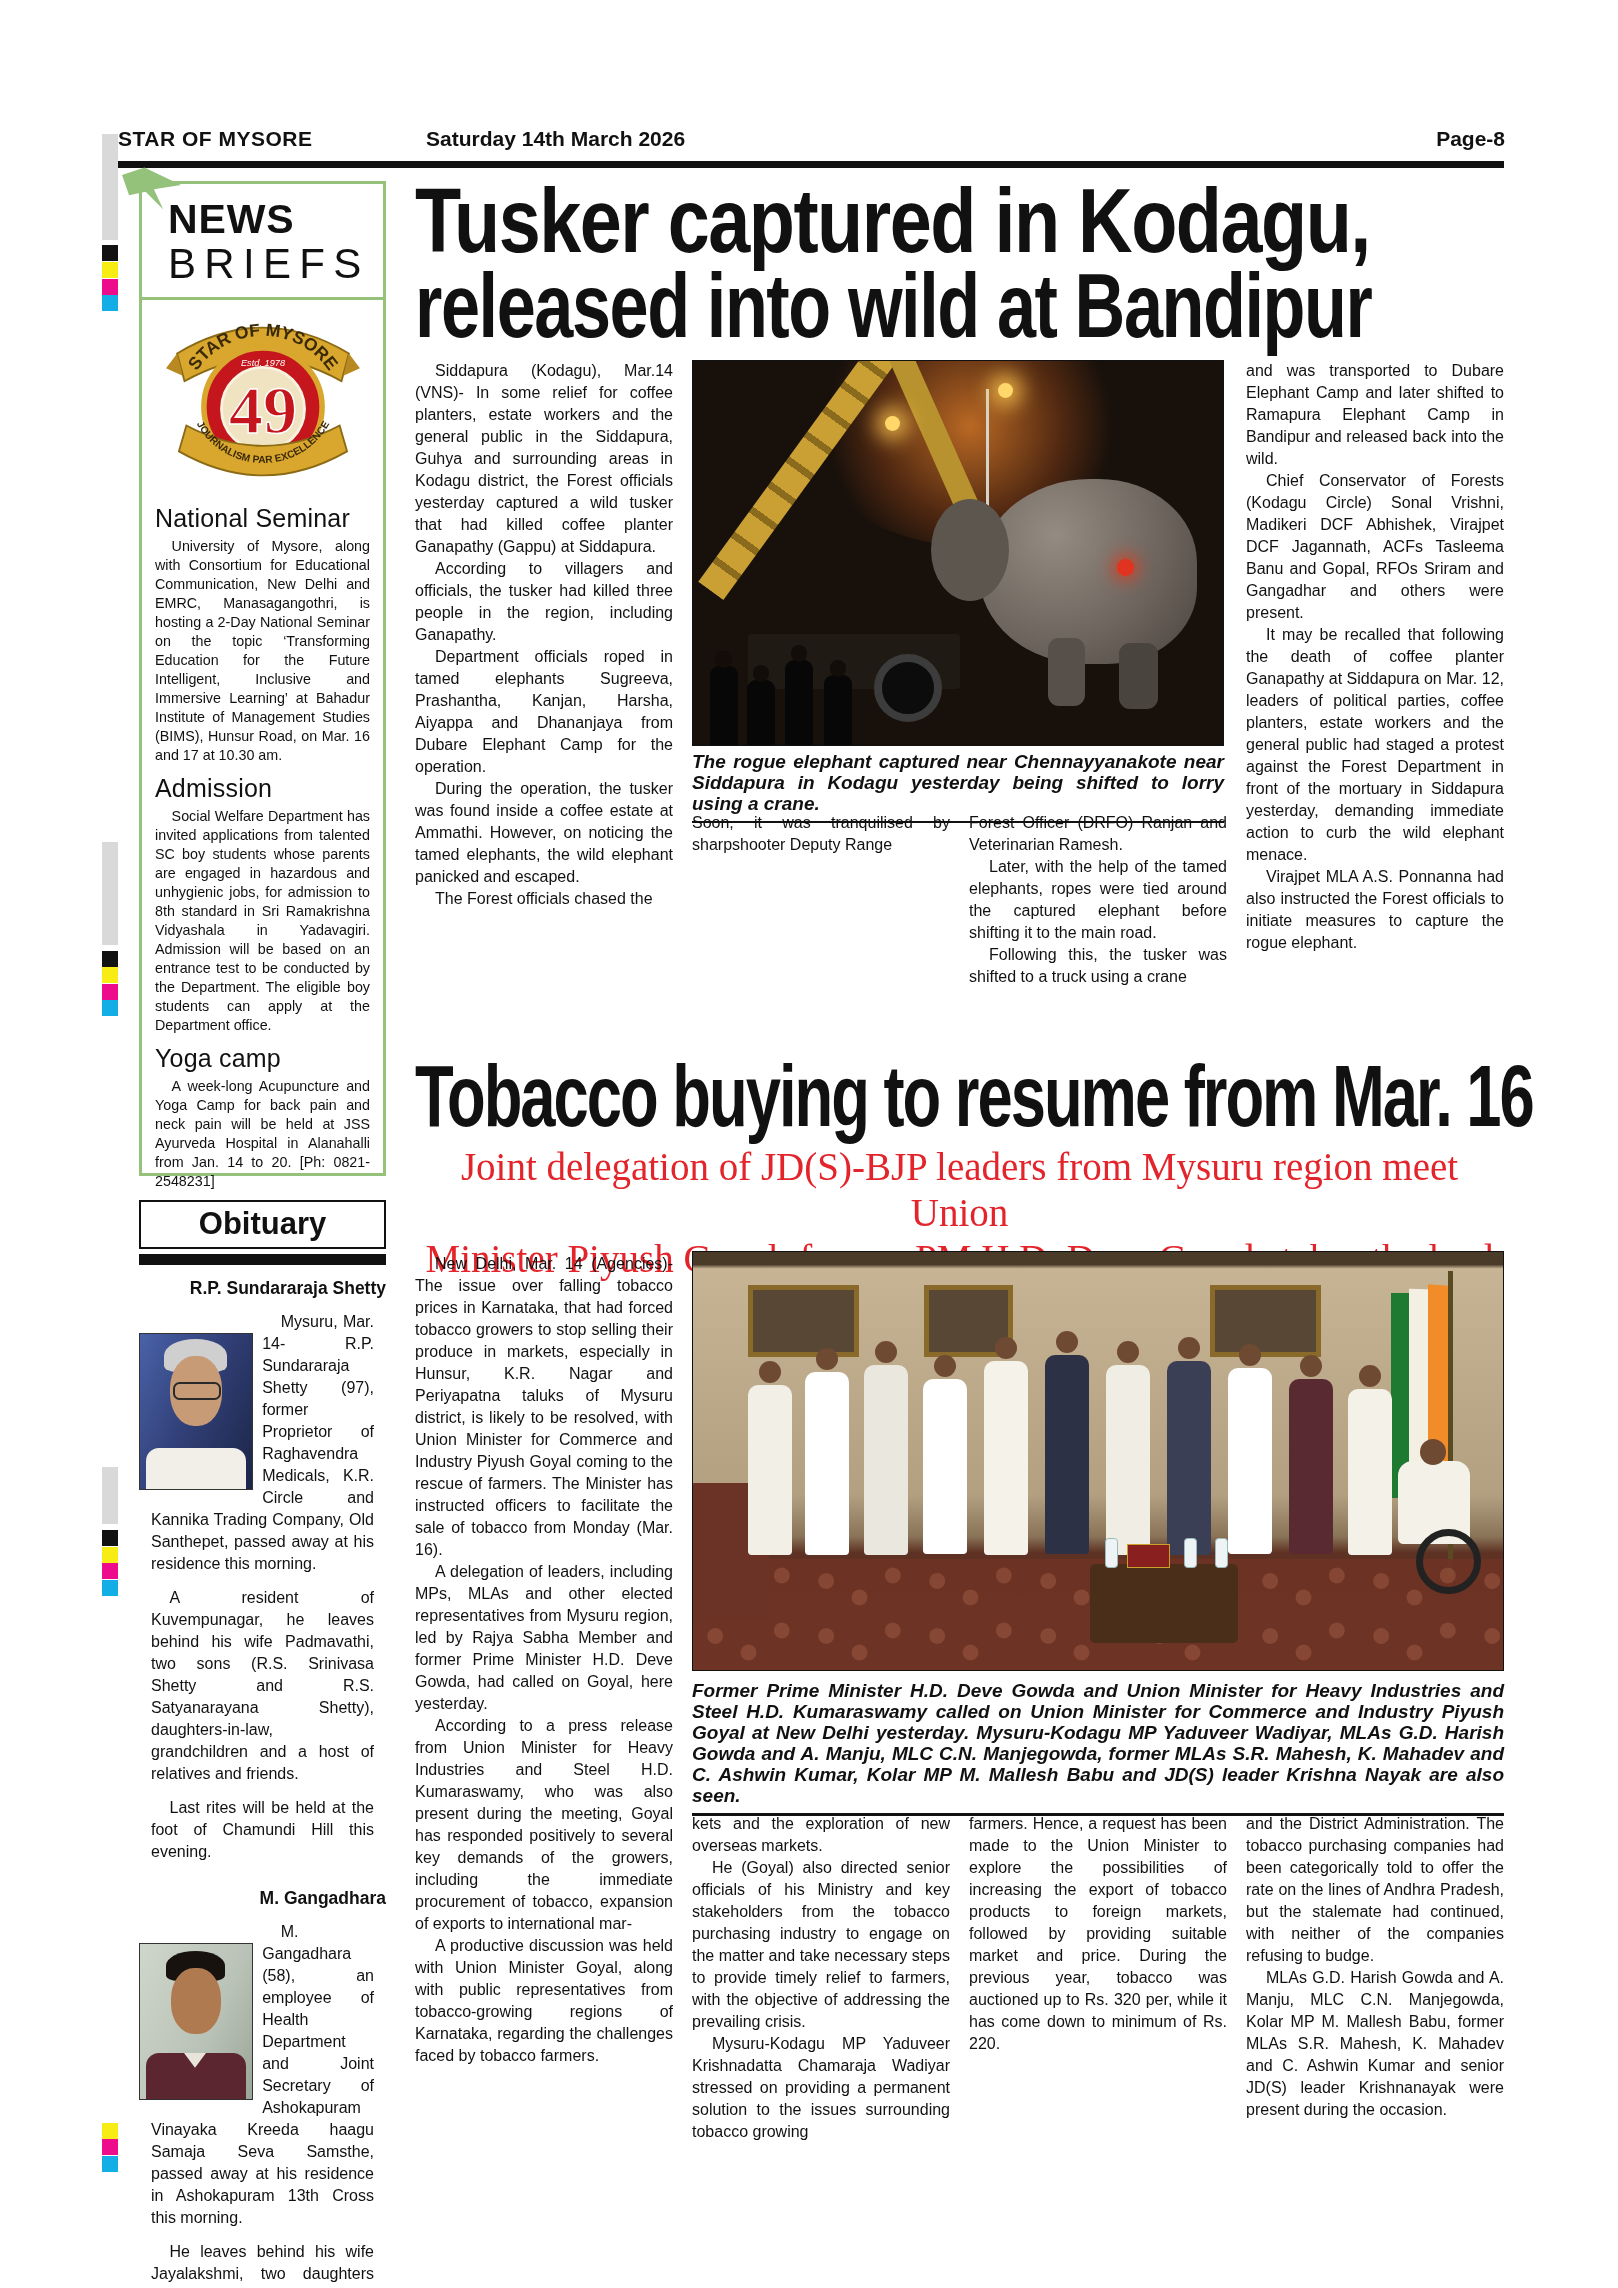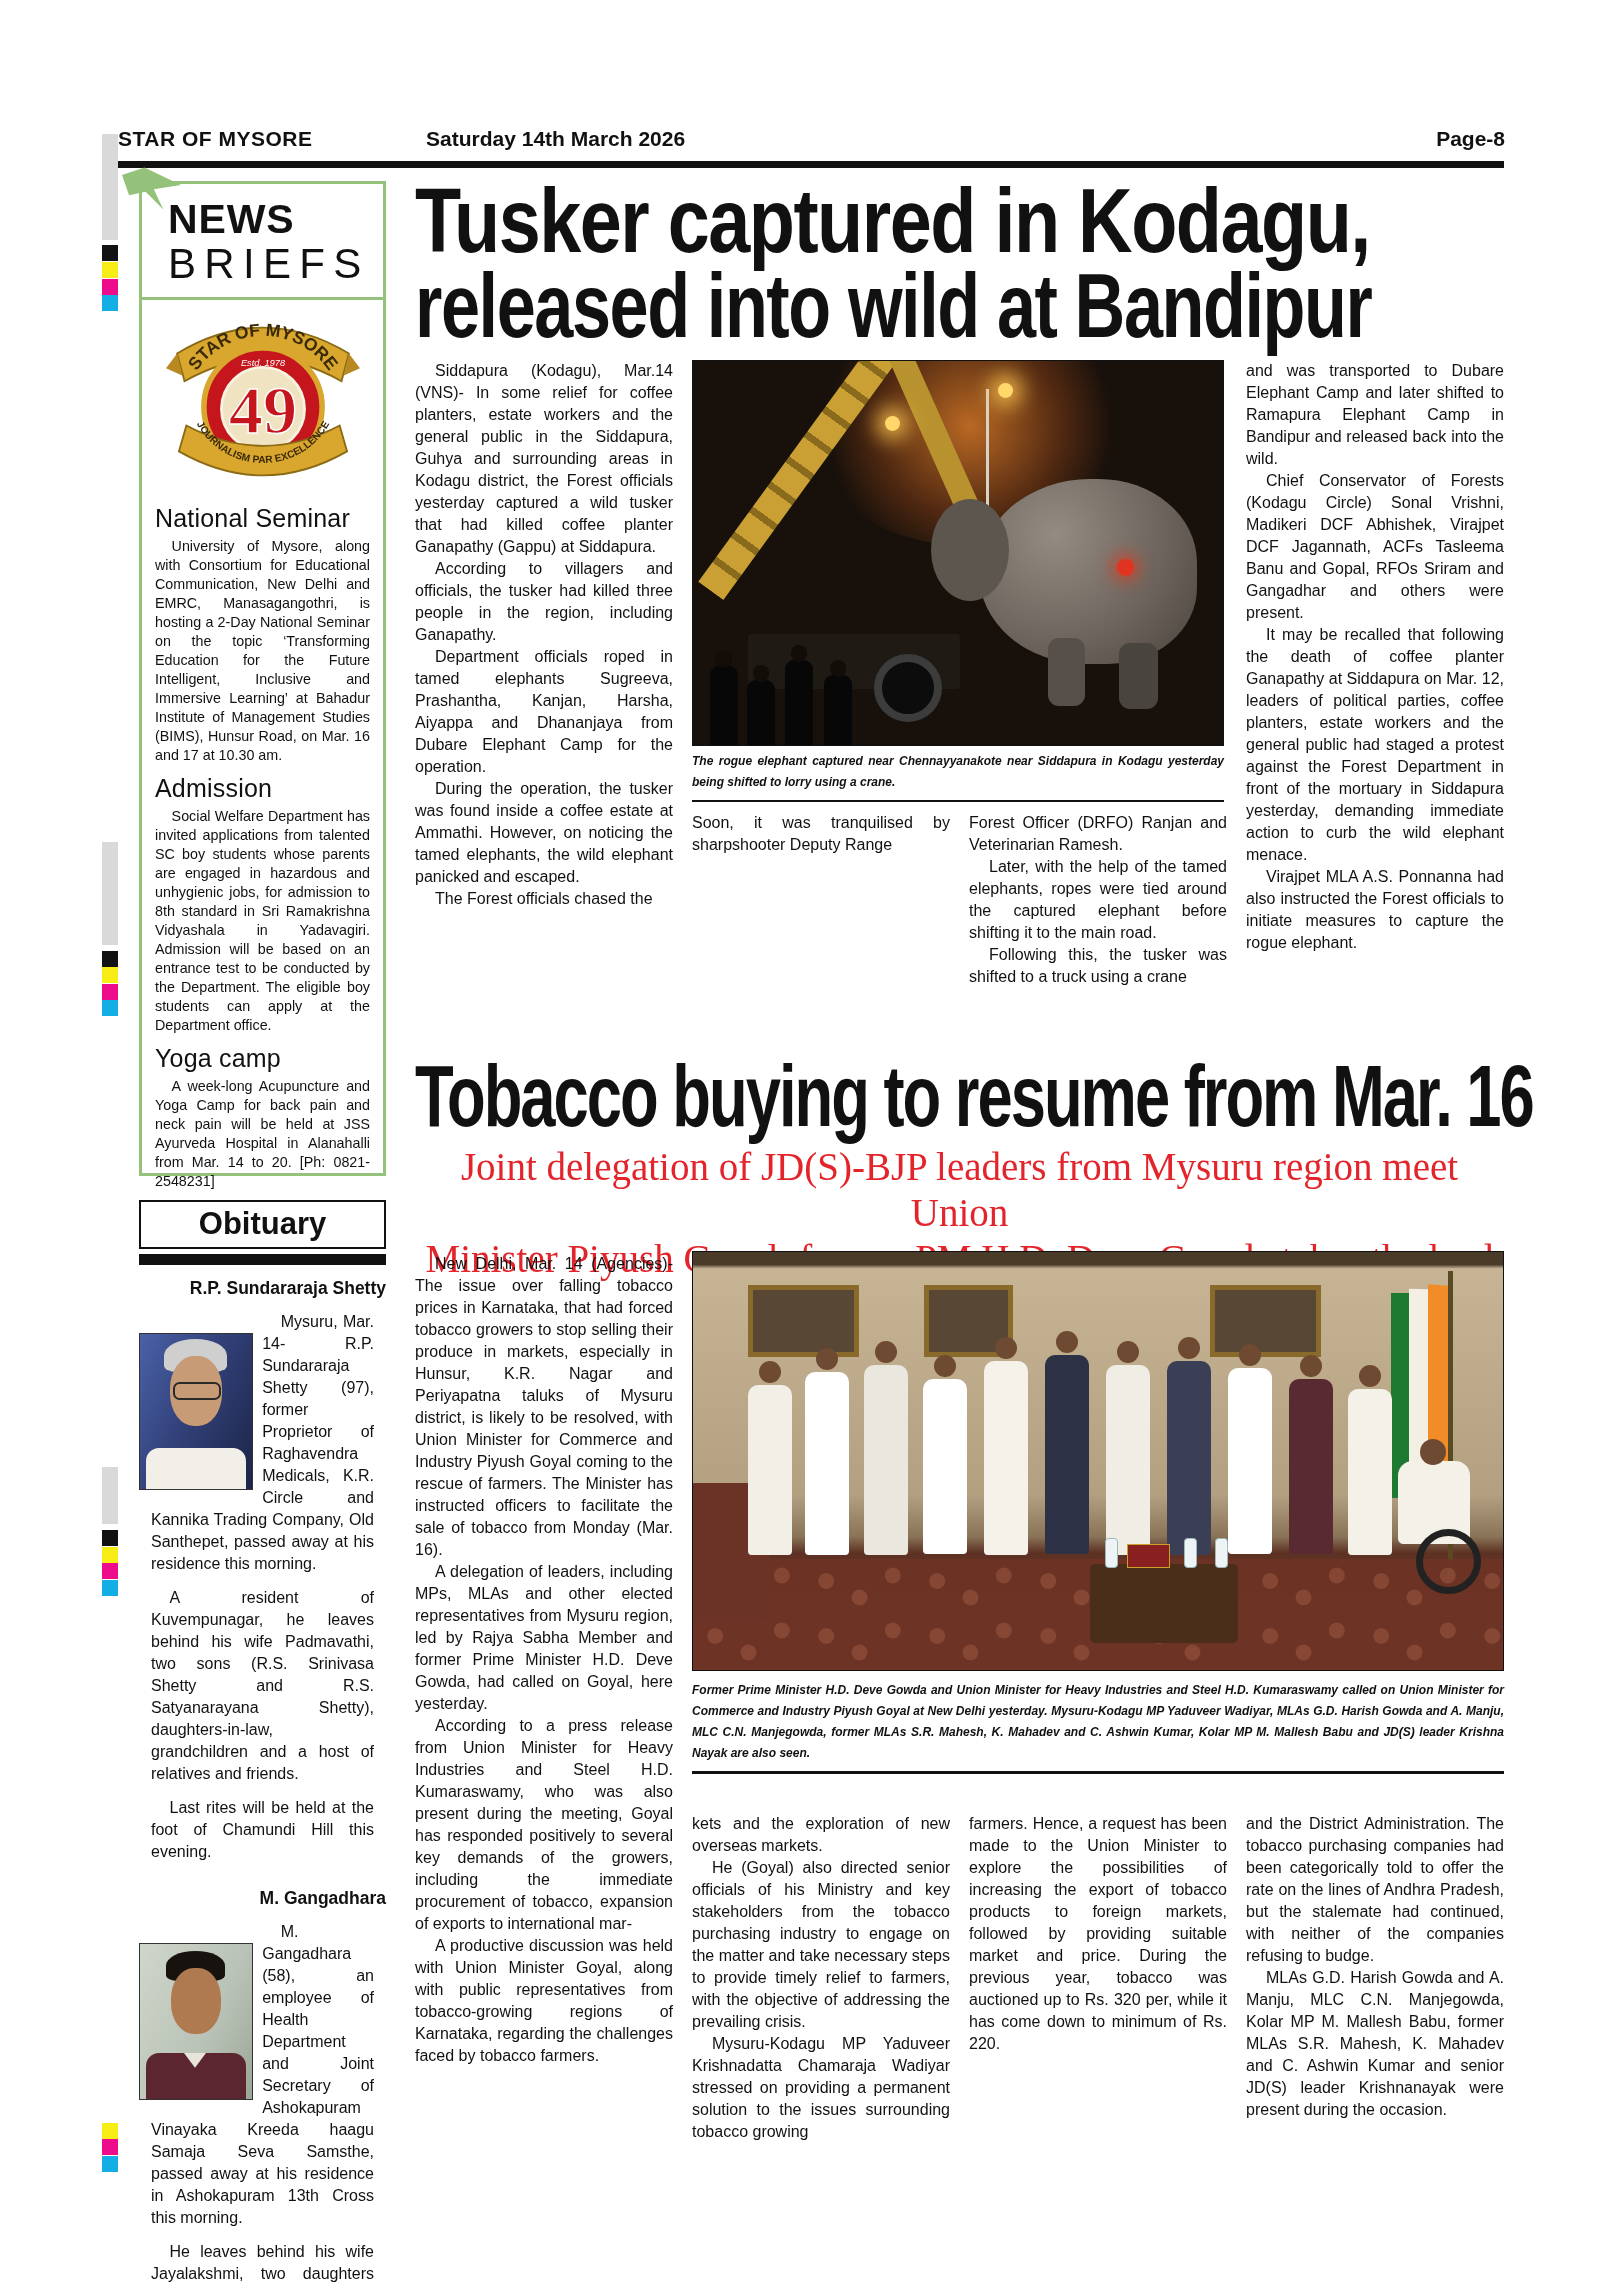--- a/index.html
+++ b/index.html
@@ -47,21 +47,21 @@
   .por-collar{position:absolute;bottom:31px;left:44px;width:22px;height:14.8px;background:#e8e4da;clip-path:polygon(0 0,50% 100%,100% 0);}
   
   .hl{position:absolute;left:415px;}
   .hl-line{display:block;white-space:nowrap;transform-origin:left center;font-weight:700;letter-spacing:-1.8px;line-height:85px;}
   .t1{font-size:90px;transform:scaleX(.84);}
   .t2{font-size:90px;transform:scaleX(.78);}
   .tob{font-size:88px;transform:scaleX(.72);letter-spacing:-2.8px;line-height:88px;}
   .col{position:absolute;width:258px;}
   .col p{margin:0;font-size:16px;line-height:22px;text-align:justify;text-indent:20px;}
   .cont p:first-child{text-indent:0;}
-  .caption{position:absolute;font-size:12px;font-weight:700;font-style:italic;line-height:21px;text-align:justify;color:#111;}
+  .caption{position:absolute;font-size:19px;font-weight:700;font-style:italic;line-height:21px;text-align:justify;color:#111;}
   .cap1{left:692px;top:751px;width:532px;border-bottom:2.8px solid #111;padding-bottom:7.4px;}
   .cap2{left:692px;top:1674px;width:812px;border-bottom:3.7px solid #111;padding:5.5px 0 7.4px 0;}
   .subhead{position:absolute;left:415px;top:1144px;width:1089px;text-align:center;
      font-family:"Liberation Serif",serif;font-size:39px;line-height:46px;color:#e3242b;}
   
   .photo{position:absolute;overflow:hidden;border:1.8px solid #111;box-sizing:border-box;}
   .photo1{left:692px;top:360px;width:532px;height:386px;background:#17100b;}
   .ph-el{position:absolute;}
   .glow{left:111px;top:-55px;width:332px;height:240px;border-radius:50%;
         background:radial-gradient(circle,rgba(214,120,40,.85) 0%,rgba(150,70,25,.45) 45%,rgba(0,0,0,0) 70%);}
@@ -165,21 +165,21 @@
       <div class="brief-sec">
         <h3>National Seminar</h3>
         <p>University of Mysore, along with Consortium for Educational Communication, New Delhi and EMRC, Manasagangothri, is hosting a 2-Day National Seminar on the topic ‘Transforming Education for the Future Intelligent, Inclusive and Immersive Learning’ at Bahadur Institute of Management Studies (BIMS), Hunsur Road, on Mar. 16 and 17 at 10.30 am.</p>
       </div>
       <div class="brief-sec">
         <h3>Admission</h3>
         <p>Social Welfare Department has invited applications from talented SC boy students whose parents are engaged in hazardous and unhygienic jobs, for admission to 8th standard in Sri Ramakrishna Vidyashala in Yadavagiri. Admission will be based on an entrance test to be conducted by the Department. The eligible boy students can apply at the Department office.</p>
       </div>
       <div class="brief-sec">
         <h3>Yoga camp</h3>
-        <p>A week-long Acupuncture and Yoga Camp for back pain and neck pain will be held at JSS Ayurveda Hospital in Alanahalli from Mar. 14 to 20. [Ph: 0821-2548231]</p>
+        <p>A week-long Acupuncture and Yoga Camp for back pain and neck pain will be held at JSS Ayurveda Hospital in Alanahalli from Jan. 14 to 20. [Ph: 0821-2548231]</p>
       </div>
     </div>
   </aside>
 
   <section>
     <div class="hl" style="top:179px;">
       <span class="hl-line t1">Tusker captured in Kodagu,</span>
       <span class="hl-line t2">released into wild at Bandipur</span>
     </div>
     <div class="col" style="left:415px;top:360px;">

